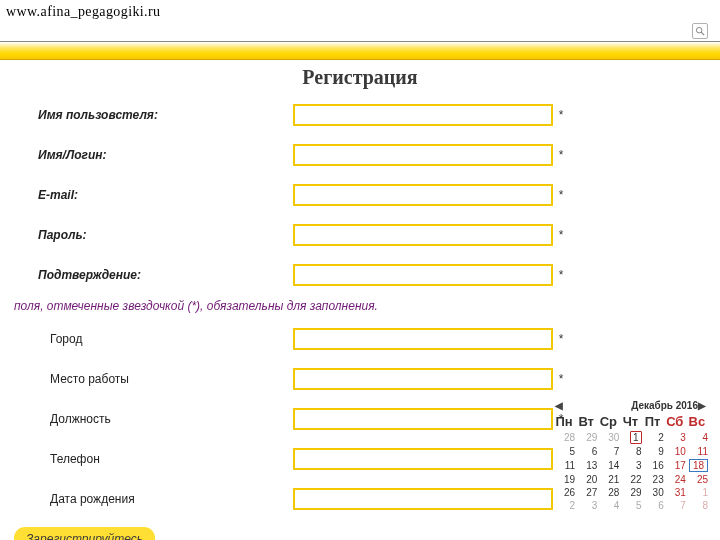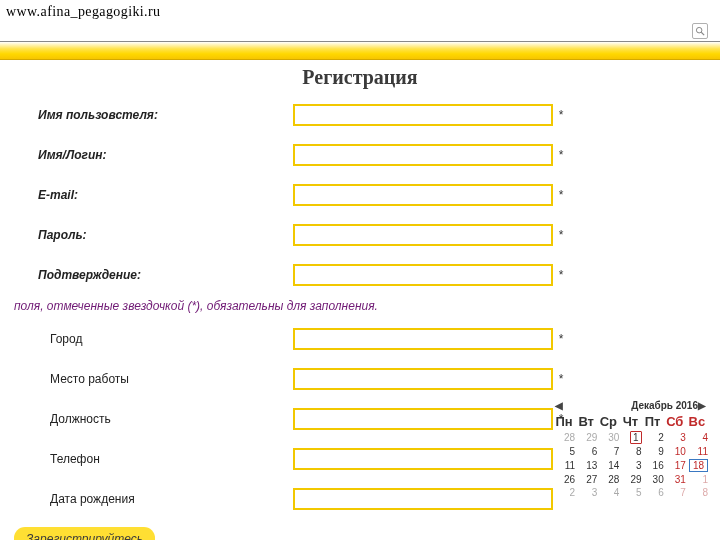--- a/index.html
+++ b/index.html
@@ -170,20 +170,29 @@
           <tr>
             <td>11</td>
             <td>13</td>
             <td>14</td>
             <td>3</td>
             <td>16</td>
             <td class="wknd">17</td>
             <td class="wknd sel"><span>18</span></td>
           </tr>
           <tr>
+            <td>19</td>
+            <td>20</td>
+            <td>21</td>
+            <td>22</td>
+            <td>23</td>
+            <td class="wknd">24</td>
+            <td class="wknd">25</td>
+          </tr>
+          <tr>
             <td>26</td>
             <td>27</td>
             <td>28</td>
             <td>29</td>
             <td>30</td>
             <td class="wknd">31</td>
             <td class="muted wknd">1</td>
           </tr>
           <tr>
             <td class="muted">2</td>

